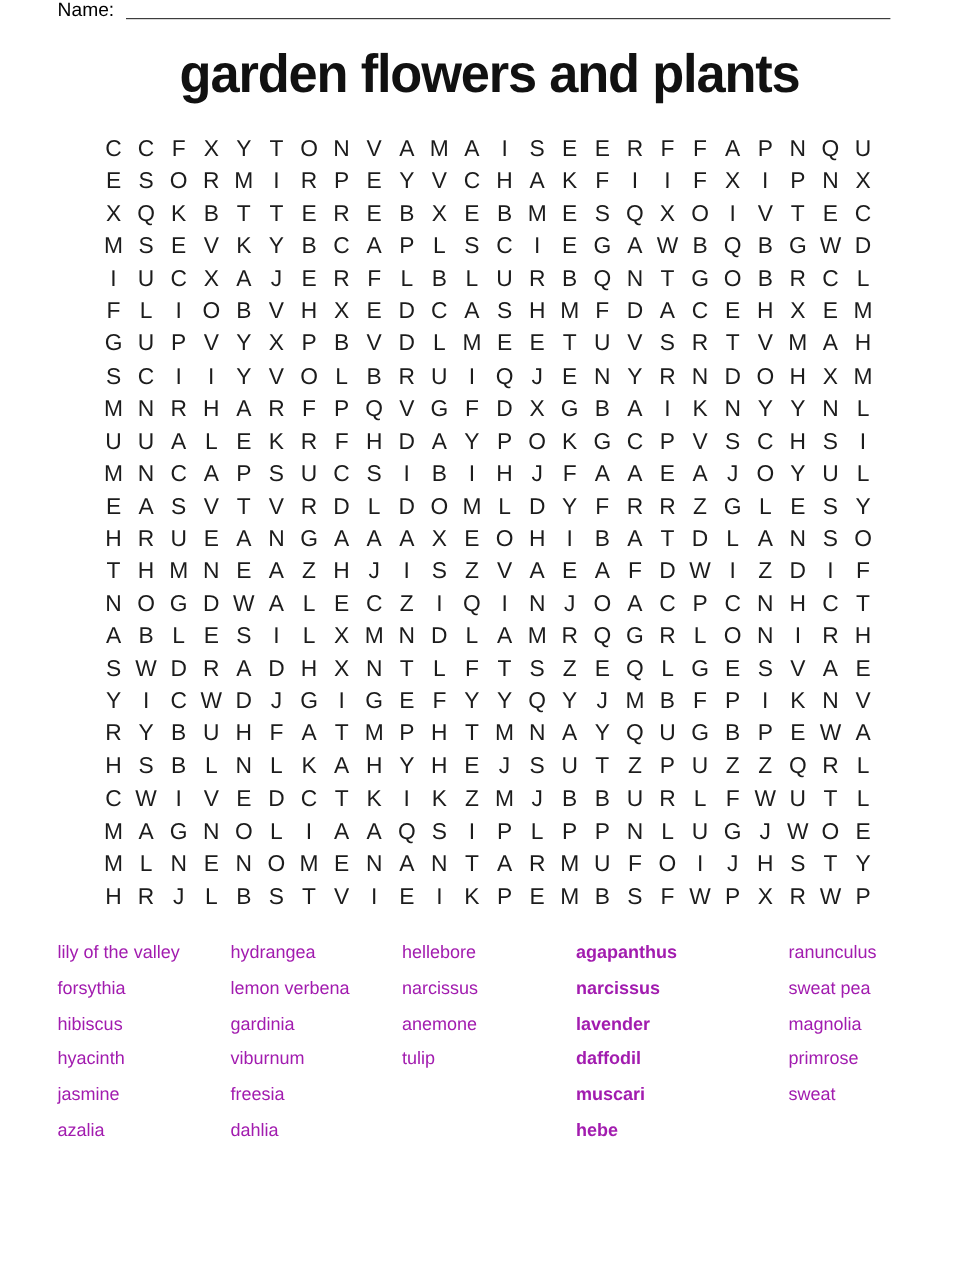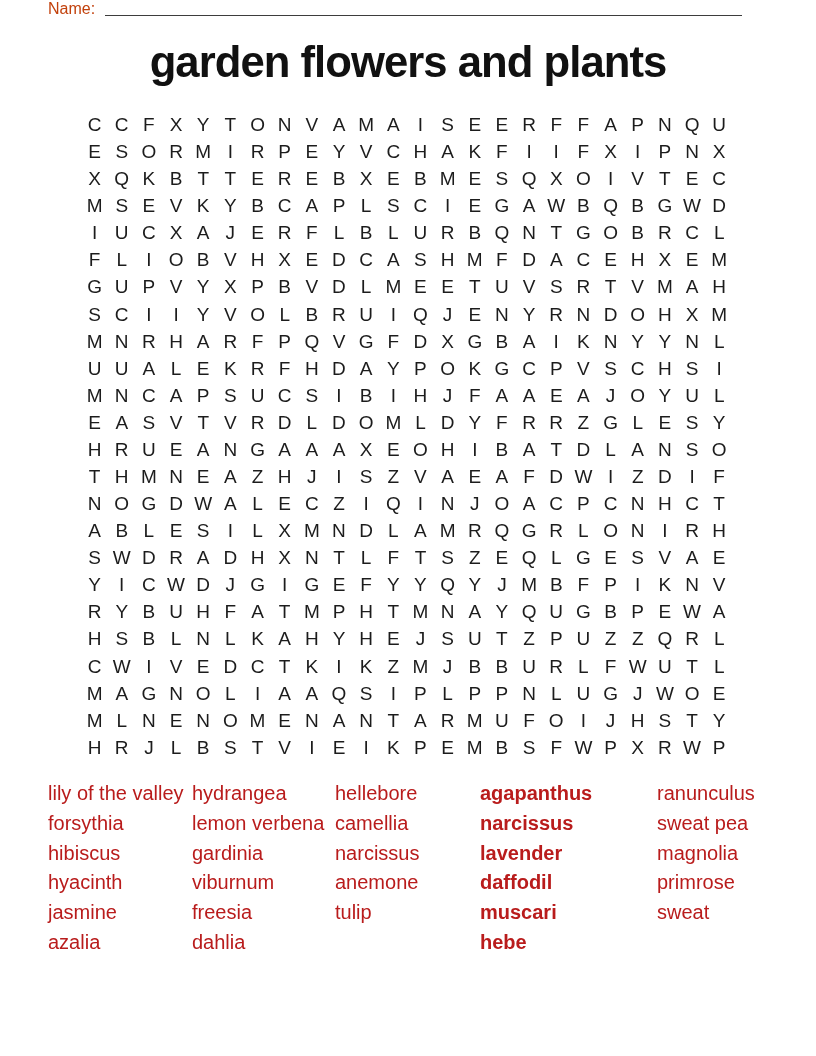--- a/index.html
+++ b/index.html
@@ -20,21 +20,21 @@
     left: 48px;
     top: 0px;
     width: 700px;
     height: 20px;
   }
   .name-label {
     position: absolute;
     left: 0;
     top: 0;
     font-size: 16px;
-    color: #c2410c;
+    color: #000000;
   }
   .name-line {
     position: absolute;
     left: 57px;
     top: 15px;
     width: 637px;
     border-bottom: 1.6px solid #3d3d3d;
   }
   .page-title {
     position: absolute;
@@ -79,23 +79,23 @@
   }
   .word-col {
     flex: 0 0 auto;
   }
   .word-col:nth-child(1) { width: 144px; }
   .word-col:nth-child(2) { width: 143px; }
   .word-col:nth-child(3) { width: 145px; }
   .word-col:nth-child(4) { width: 145px; font-weight: bold; }
   .word-col:nth-child(5) { width: 150px; margin-left: 32px; }
   .word-item {
-    font-size: 20px;
+    font-size: 15px;
     line-height: 29.8px;
-    color: #b91c1c;
+    color: #a21caf;
     white-space: nowrap;
   }
 </style>
 </head>
 <body>
 
 <div class="name-row">
   <span class="name-label">Name:</span>
   <div class="name-line"></div>
 </div>
@@ -741,21 +741,20 @@
     <div class="word-col">
       <div class="word-item">hydrangea</div>
       <div class="word-item">lemon verbena</div>
       <div class="word-item">gardinia</div>
       <div class="word-item">viburnum</div>
       <div class="word-item">freesia</div>
       <div class="word-item">dahlia</div>
     </div>
     <div class="word-col">
       <div class="word-item">hellebore</div>
-      <div class="word-item">camellia</div>
       <div class="word-item">narcissus</div>
       <div class="word-item">anemone</div>
       <div class="word-item">tulip</div>
     </div>
     <div class="word-col">
       <div class="word-item">agapanthus</div>
       <div class="word-item">narcissus</div>
       <div class="word-item">lavender</div>
       <div class="word-item">daffodil</div>
       <div class="word-item">muscari</div>

